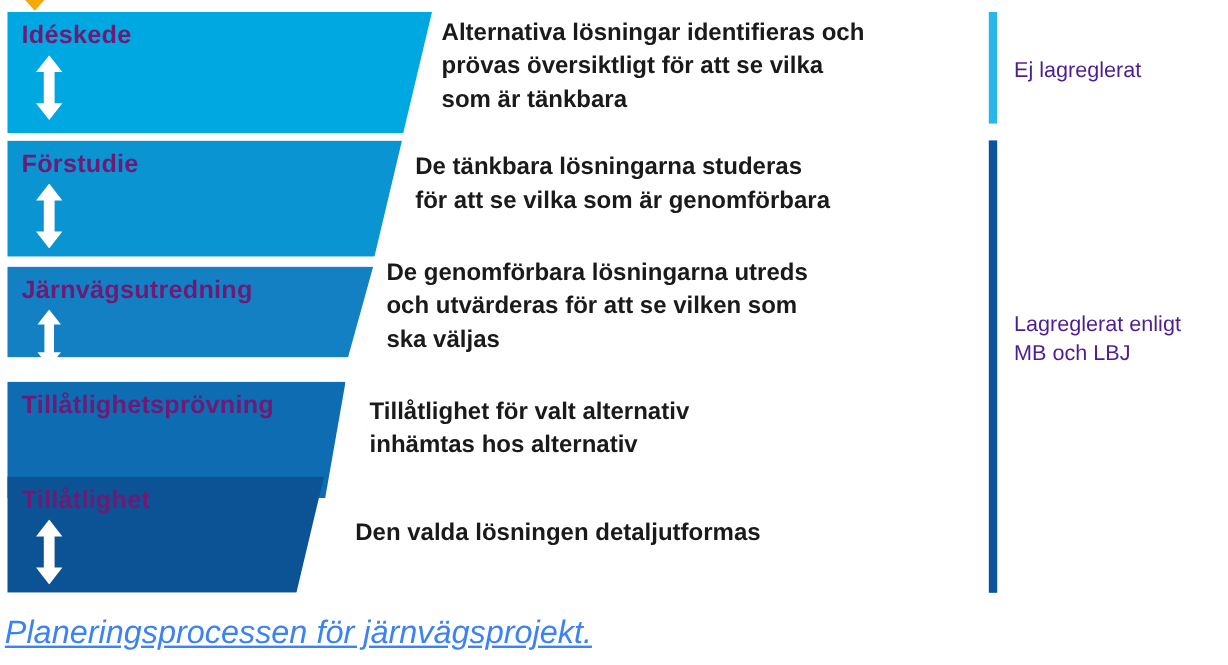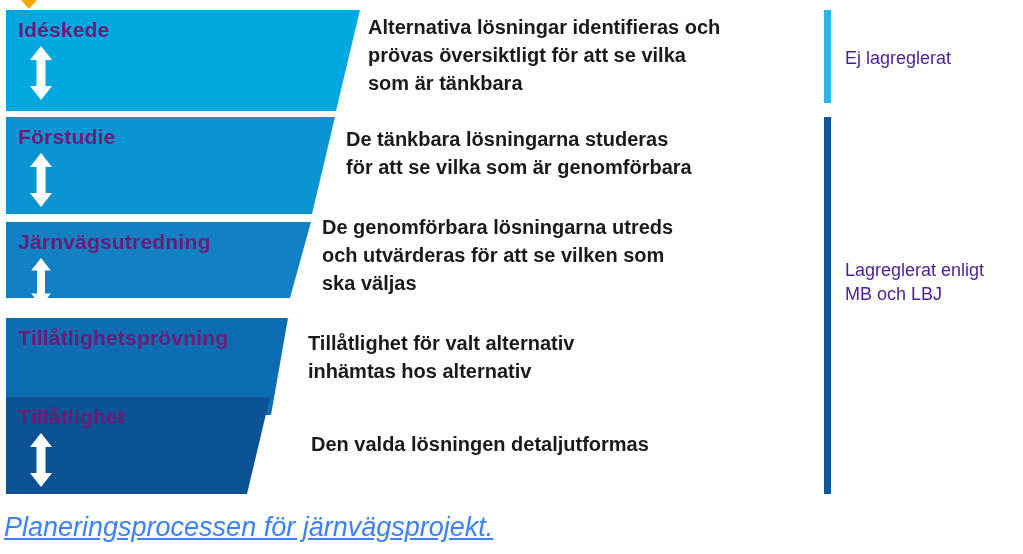--- a/index.html
+++ b/index.html
@@ -60,21 +60,21 @@
     color: #1a1a1a;
     font-size: 20px;
     font-weight: bold;
     line-height: 28px;
     white-space: nowrap;
   }
   .desc1 { left: 368px; top: 13px; }
   .desc2 { left: 346px; top: 125px; }
   .desc3 { left: 322px; top: 213px; }
   .desc4 { left: 308px; top: 329px; }
-  .desc5 { left: 311px; top: 430px; }
+  .desc5 { left: 296px; top: 430px; }
 
   
   .legend-bar {
     position: absolute;
     left: 824px;
     width: 7px;
   }
   .legend-bar-light { top: 10px;  height: 93px; }
   .legend-bar-dark  { top: 117px; height: 377px; }
   .legend-text {

